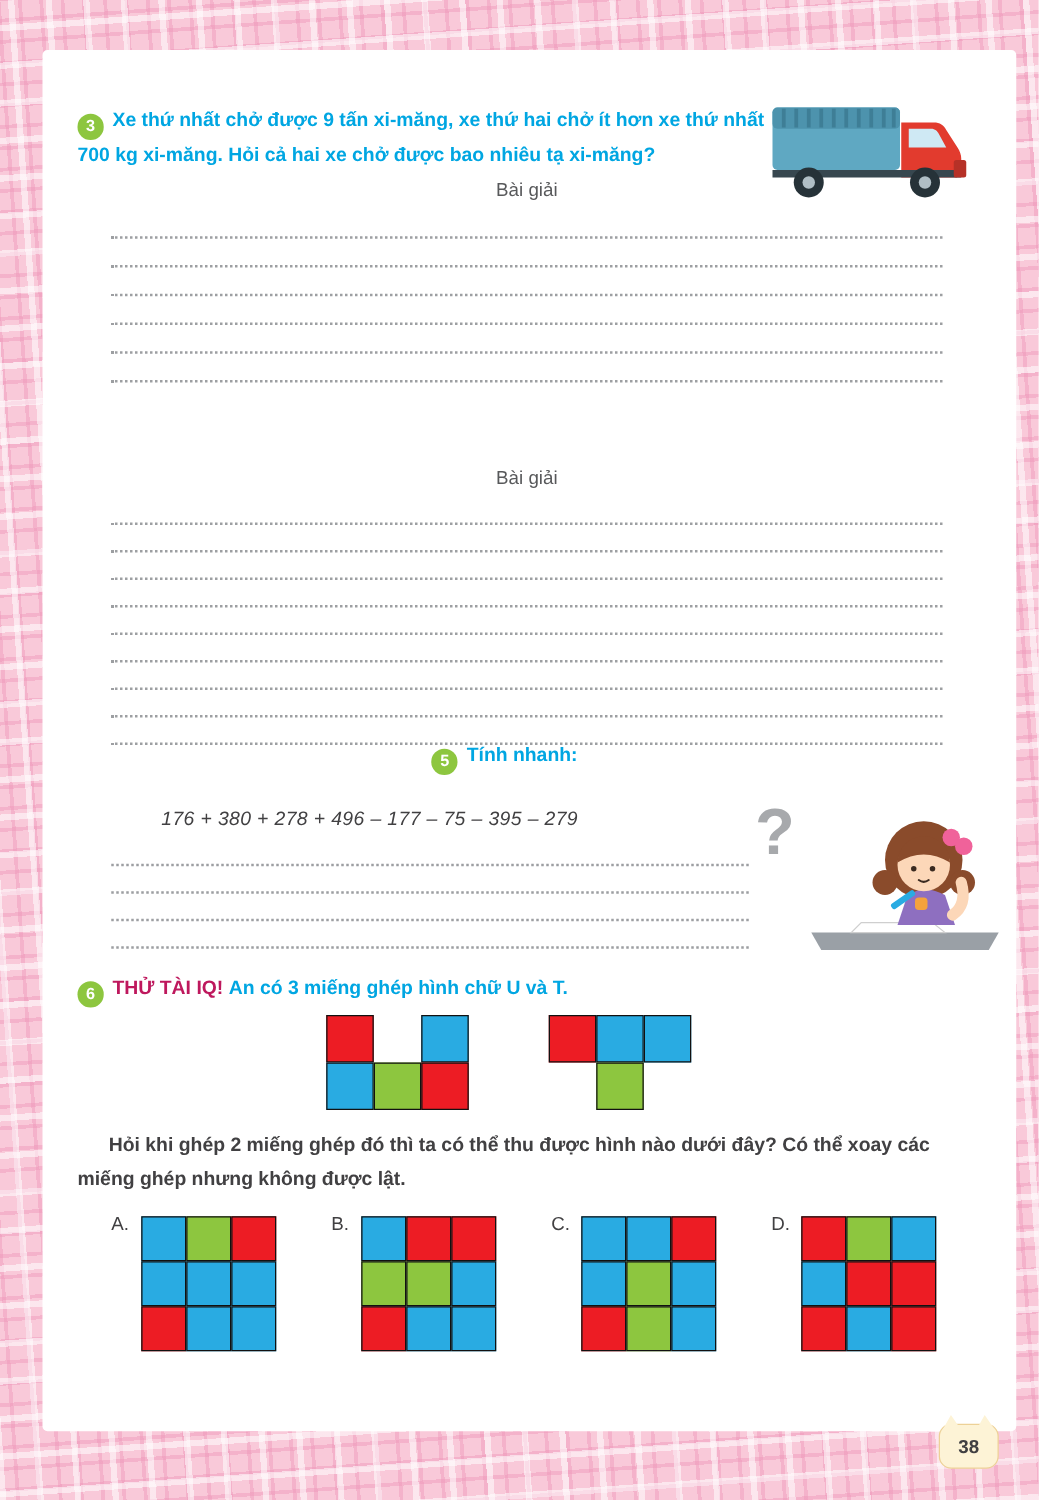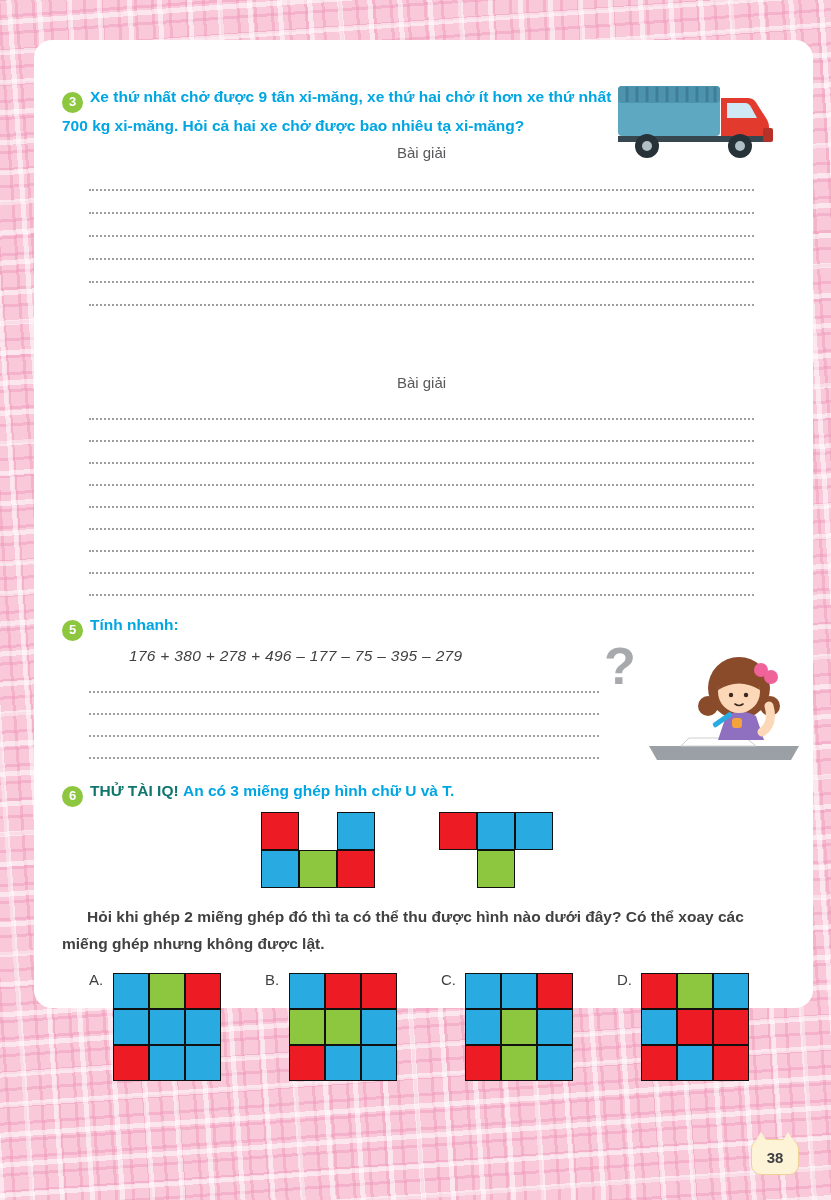--- a/index.html
+++ b/index.html
@@ -10,22 +10,22 @@
     position:relative; width:831px; height:1200px; overflow:hidden;
     background-color:#f9c9d9;
     background-image:
       repeating-linear-gradient(86deg, rgba(255,255,255,0.55) 0 5px, transparent 5px 30px),
       repeating-linear-gradient(-4deg, rgba(255,255,255,0.55) 0 5px, transparent 5px 30px),
       repeating-linear-gradient(86deg, rgba(238,150,185,0.45) 13px 16px, transparent 16px 30px),
       repeating-linear-gradient(-4deg, rgba(238,150,185,0.45) 13px 16px, transparent 16px 30px);
   }
 
   .content {
-    position:absolute; left:34px; top:40px; width:779px; height:968px;
-    background:#ffffff; border-radius:18px;
+    position:absolute; left:34px; top:40px; width:779px; height:1105px;
+    background:#ffffff; border-radius:4px;
   }
 
   .abs { position:absolute; }
 
   .badge {
     display:inline-flex; width:21px; height:21px; border-radius:50%;
     background:#8dc63f; color:#fff; font-size:13px; font-weight:bold;
     align-items:center; justify-content:center; margin-right:7px;
     vertical-align:-4px; flex:0 0 auto;
   }
@@ -122,21 +122,21 @@
         <div class="answer-line"></div>
         <div class="answer-line"></div>
         <div class="answer-line"></div>
         <div class="answer-line"></div>
         <div class="answer-line"></div>
         <div class="answer-line"></div>
         <div class="answer-line"></div>
         <div class="answer-line"></div>
       </div>
 
-    <p class="problem-text abs" style="left:28px; top:572px; width:400px;">
+    <p class="problem-text abs" style="left:28px; top:552px; width:400px;text-align:right;">
       <span class="badge">5</span><span>Tính nhanh:</span>
     </p>
 
     <div class="expression abs" style="left:95px; top:607px;font-style:italic;">176 + 380 + 278 + 496 – 177 – 75 – 395 – 279</div>
 
     <div class="lines lines-short lines-tight abs" style="left:55px; top:631px;">
         <div class="answer-line"></div>
         <div class="answer-line"></div>
         <div class="answer-line"></div>
         <div class="answer-line"></div>
@@ -159,21 +159,21 @@
         <circle cx="97" cy="63" r="2.2" fill="#3a2a20"></circle>
         <circle cx="112" cy="63" r="2.2" fill="#3a2a20"></circle>
         <path d="M101 72 q4 3 8 0" stroke="#3a2a20" stroke-width="1.6" fill="none" stroke-linecap="round"></path>
         <path d="M128 100 q12 -8 7 -26" stroke="#fcd7b8" stroke-width="9" fill="none" stroke-linecap="round"></path>
         <rect x="78" y="92" width="22" height="5" rx="2" fill="#29abe2" transform="rotate(-35 78 92)"></rect>
         <rect x="98" y="86" width="10" height="10" rx="3" fill="#f4a23c"></rect>
       </svg>
     </div>
 
     <p class="problem-text abs" style="left:28px; top:738px; width:700px;">
-      <span class="badge">6</span><span style="color:#0f766e;">THỬ TÀI IQ!</span>&nbsp;<span>An có 3 miếng ghép hình chữ U và T.</span>
+      <span class="badge">6</span><span style="color:#be185d;">THỬ TÀI IQ!</span>&nbsp;<span>An có 3 miếng ghép hình chữ U và T.</span>
     </p>
 
     <div class="piece-grid abs" style="left:227px; top:772px;">
         <div class="cell" style="background: rgb(237, 28, 36);"></div>
         <div class="cell empty"></div>
         <div class="cell" style="background: rgb(41, 171, 226);"></div>
         <div class="cell" style="background: rgb(41, 171, 226);"></div>
         <div class="cell" style="background: rgb(141, 198, 63);"></div>
         <div class="cell" style="background: rgb(237, 28, 36);"></div>
       </div>

